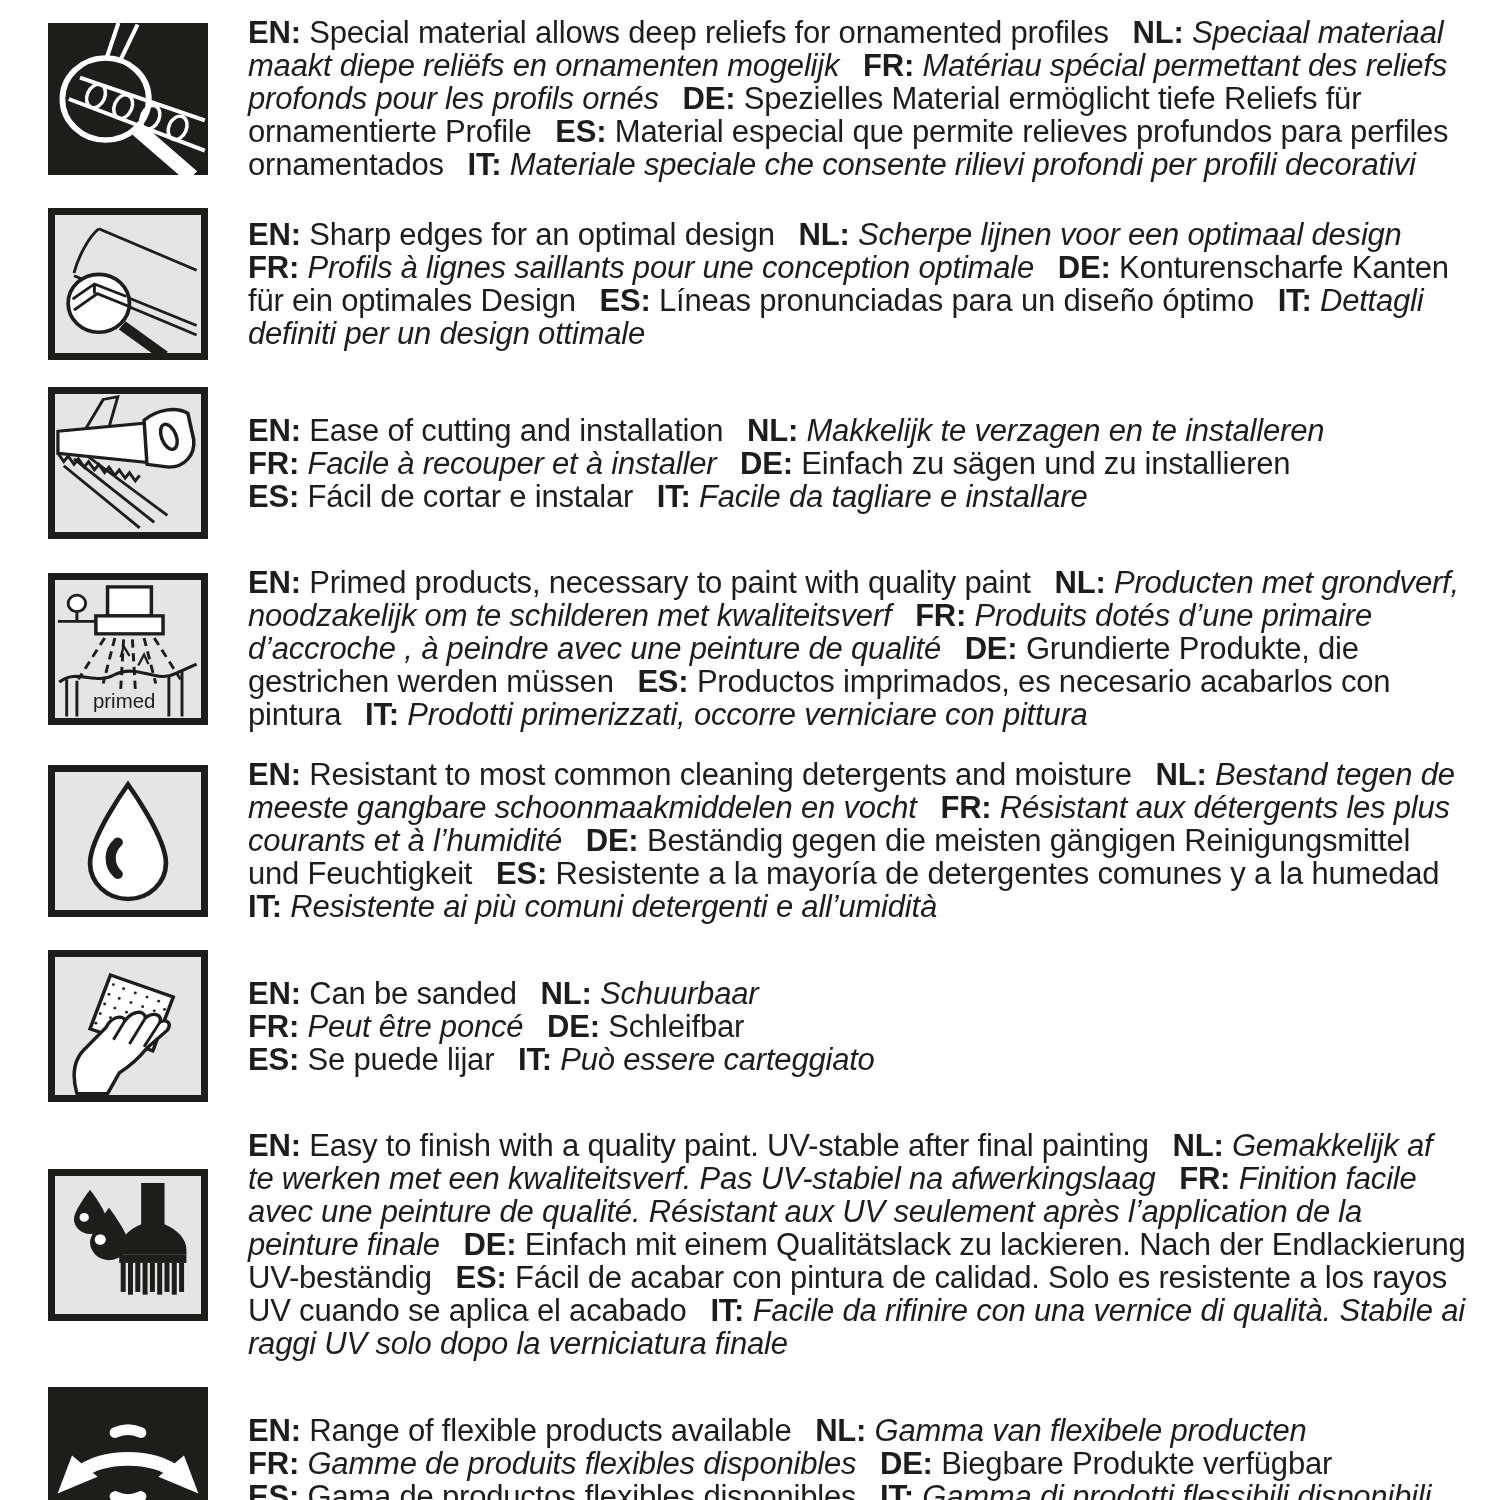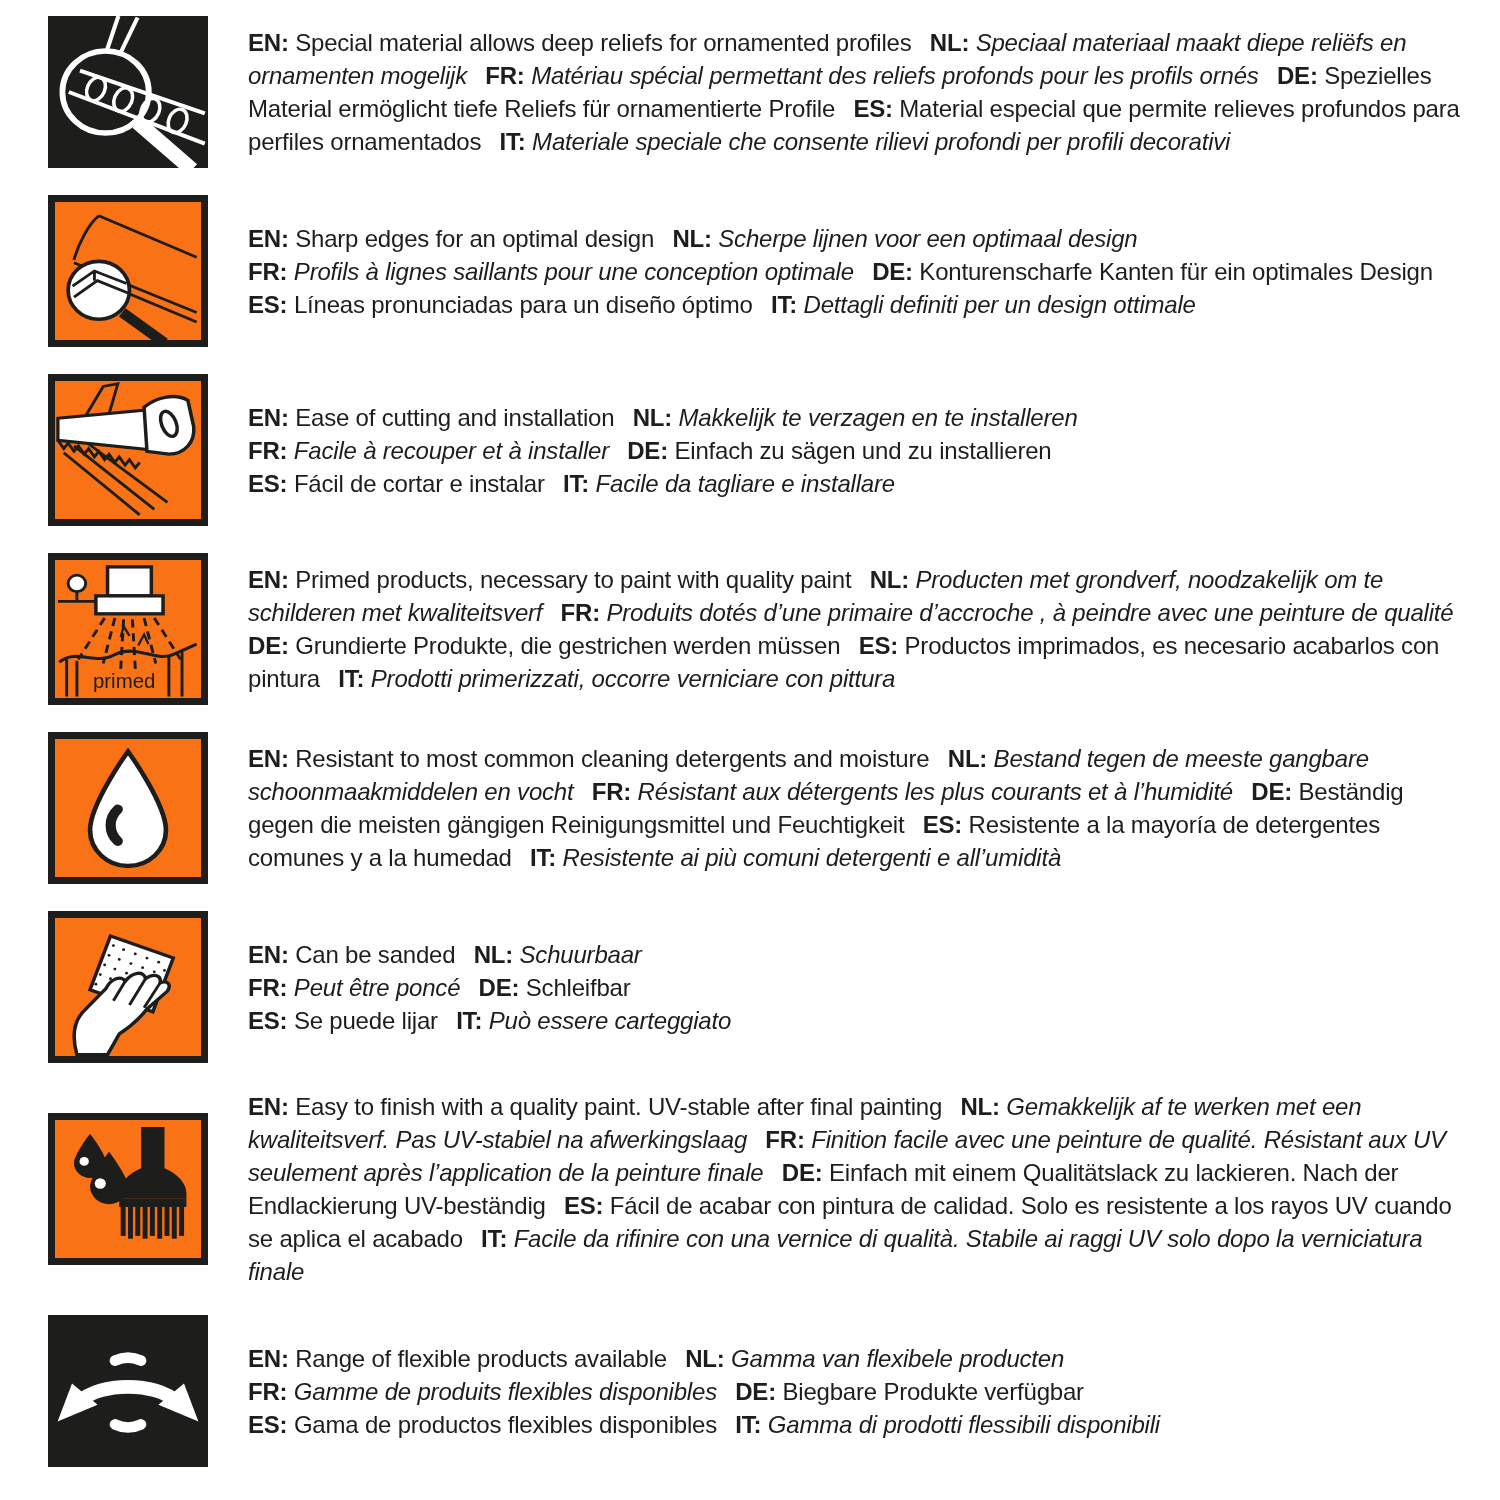--- a/index.html
+++ b/index.html
@@ -18,28 +18,28 @@
   .row{
     display:flex;
     align-items:center;
     margin-bottom:27px;
   }
   .icon-box{
     flex:0 0 160px;
     width:160px;height:152px;
     box-sizing:border-box;
     margin-right:40px;
-    background:#f97316;
+    background:#e5e5e5;
   }
   .icon-box.light{border:7px solid #1d1d1b;}
   .icon-box.dark{background:#1d1d1b;}
   .icon-box svg{display:block;width:100%;height:100%;}
   .desc{
     margin:0;
-    font-size:24px;
+    font-size:31px;
     line-height:33px;
     letter-spacing:-0.2px;
   }
   .lang{font-weight:700;font-style:normal;}
   .txt.it{font-style:italic;}
 </style>
 </head>
 <body>
 
 <div class="page">

